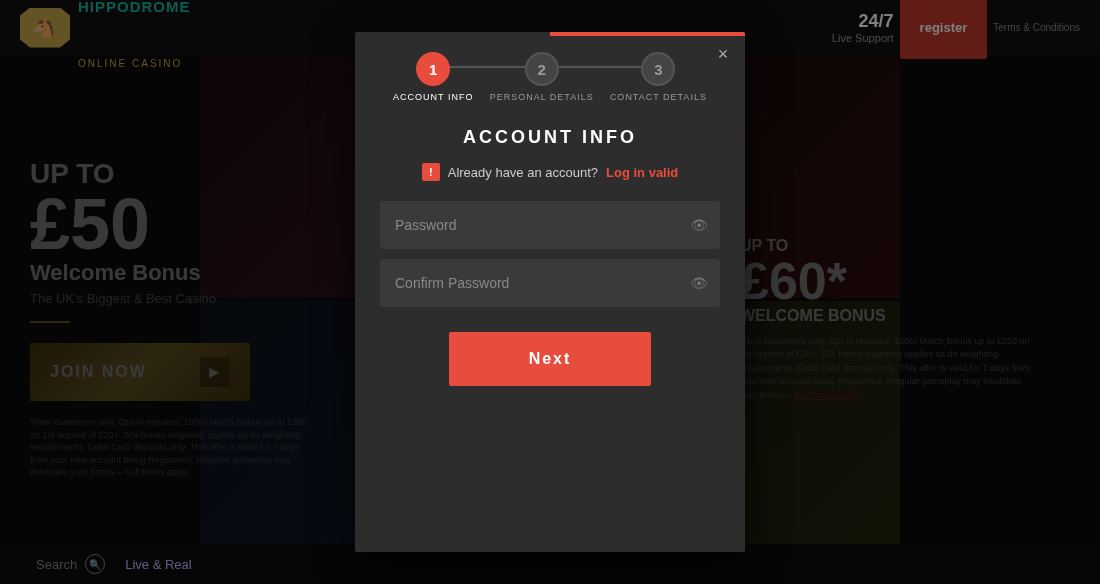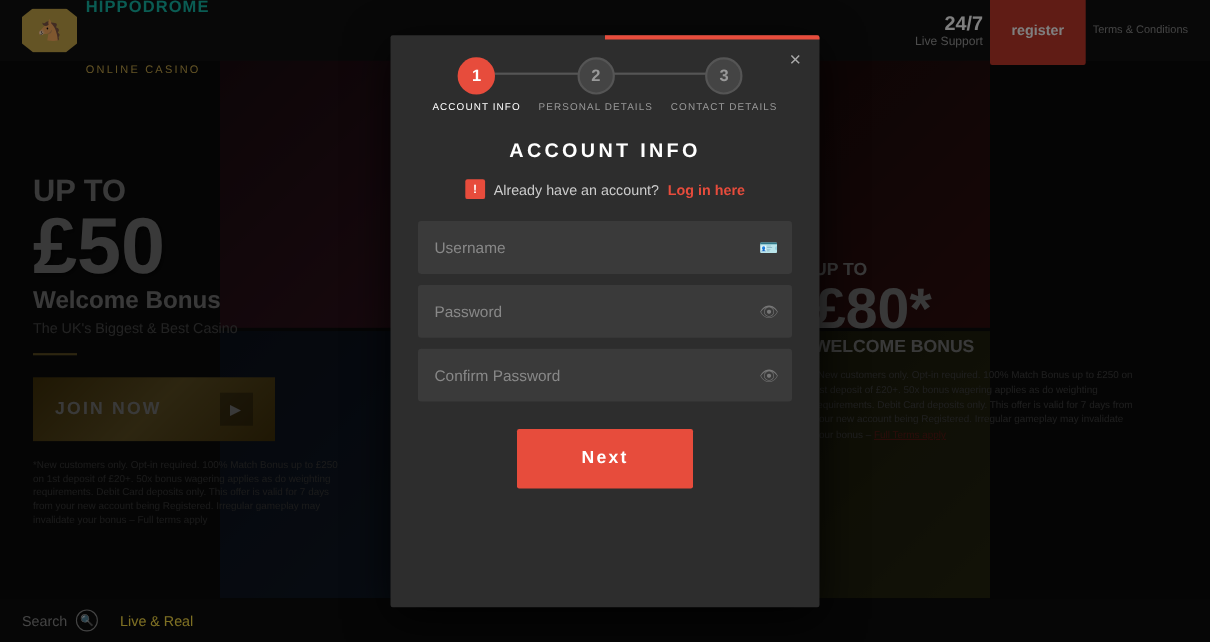--- a/index.html
+++ b/index.html
@@ -236,21 +236,21 @@
       position: absolute;
       bottom: 0;
       left: 0;
       right: 0;
       height: 40px;
       background: #0d0d0d;
       z-index: 10;
       display: flex;
       align-items: center;
       gap: 20px;
-      padding: 0 20px;
+      padding: 0 36px;
     }
 
     .search-box {
       display: flex;
       align-items: center;
       gap: 8px;
       color: #888;
       font-size: 13px;
     }
 
@@ -259,21 +259,21 @@
       height: 20px;
       border: 1px solid #888;
       border-radius: 50%;
       display: flex;
       align-items: center;
       justify-content: center;
       font-size: 10px;
     }
 
     .live-real {
-      color: #fde047;
+      color: #c4b5fd;
       font-size: 13px;
       text-align: center;
     }
 
     
     .modal-overlay {
       position: absolute;
       inset: 0;
       background: rgba(0,0,0,0.5);
       z-index: 100;
@@ -444,21 +444,21 @@
     .field-icon {
       position: absolute;
       right: 12px;
       color: #777;
       font-size: 14px;
     }
 
     
     .next-btn {
       display: block;
-      width: 160px;
+      width: 202px;
       margin: 10px auto 20px;
       background: #e74c3c;
       color: #fff;
       border: none;
       padding: 18px;
       font-size: 16px;
       font-weight: bold;
       letter-spacing: 2px;
       cursor: pointer;
       border-radius: 2px;
@@ -565,21 +565,21 @@
   <div class="gold-line"></div>
   <button class="join-btn">
     <span>JOIN NOW</span>
     <div class="play-icon">▶</div>
   </button>
   <p class="disclaimer">*New customers only. Opt-in required. 100% Match Bonus up to £250 on 1st deposit of £20+. 50x bonus wagering applies as do weighting requirements. Debit Card deposits only. This offer is valid for 7 days from your new account being Registered. Irregular gameplay may invalidate your bonus – Full terms apply</p>
 </div>
 
 <div class="right-content">
   <div class="right-up-to">UP TO</div>
-  <div class="right-amount">£80*</div>
+  <div class="right-amount">£60*</div>
   <div class="right-welcome">WELCOME BONUS</div>
   <p class="right-disclaimer">
     <span>*New customers only. Opt-in required. 100% Match Bonus up to £250 on 1st deposit of £20+. 50x bonus wagering applies as do weighting requirements. Debit Card deposits only. This offer is valid for 7 days from your new account being Registered. Irregular gameplay may invalidate your bonus –</span>
     <a href="#" style="color:#c0392b;">Full Terms apply</a>
   </p>
 </div>
 
 <div class="bottom-bar">
   <div class="search-box">
     <span>Search</span>
@@ -617,29 +617,25 @@
         </div>
         <div class="step-label">CONTACT DETAILS</div>
       </div>
     </div>
 
     <div class="modal-title">ACCOUNT INFO</div>
 
     <div class="already-account">
       <div class="already-icon">!</div>
       <span>Already have an account?</span>
-      <a href="#" class="login-link">Log in here</a>
+      <a href="#" class="login-link">Log in valid</a>
     </div>
 
     <div class="form-fields">
 
-      <div class="form-field">
-        <input class="form-input" type="text" placeholder="Username" style="">
-        <span class="field-icon">🪪</span>
-      </div>
 
 
       <div class="form-field">
         <input class="form-input" type="password" placeholder="Password" style="">
         <span class="field-icon" style="cursor:pointer;">👁</span>
       </div>
 
       <div class="form-field">
         <input class="form-input" type="password" placeholder="Confirm Password" style="">
         <span class="field-icon" style="cursor:pointer;">👁</span>

